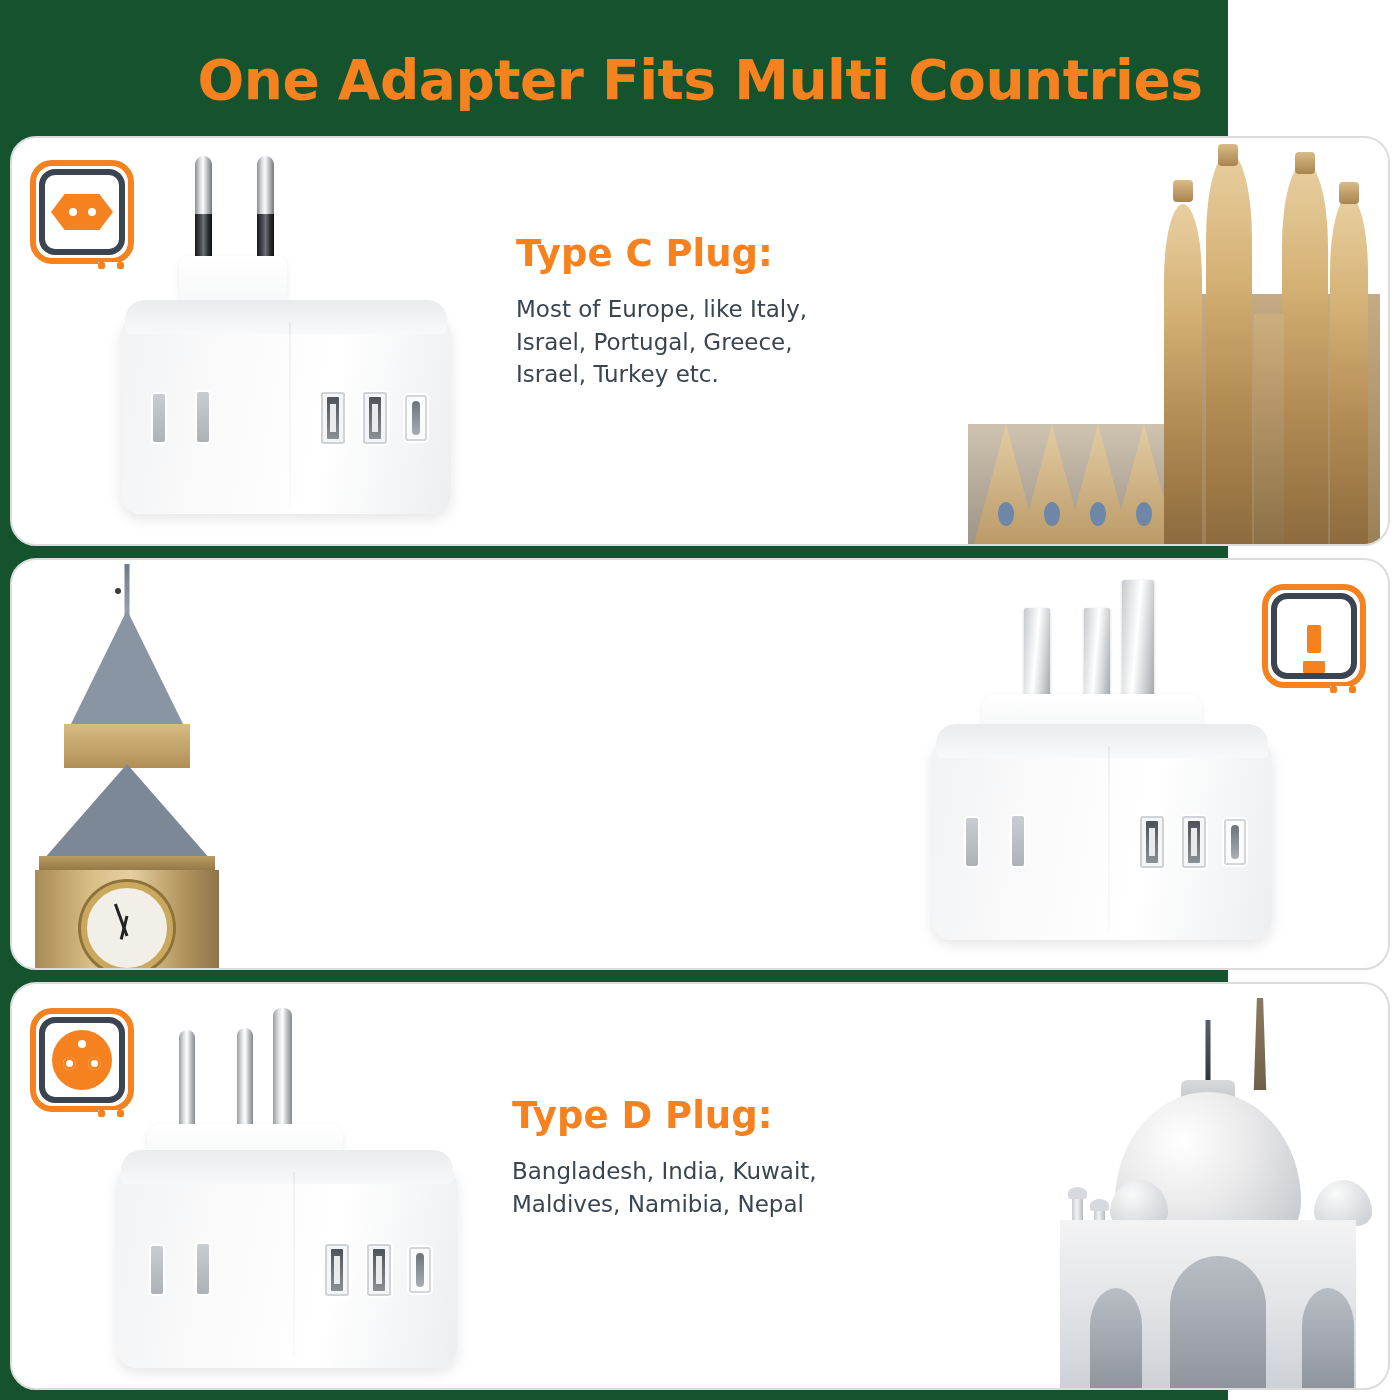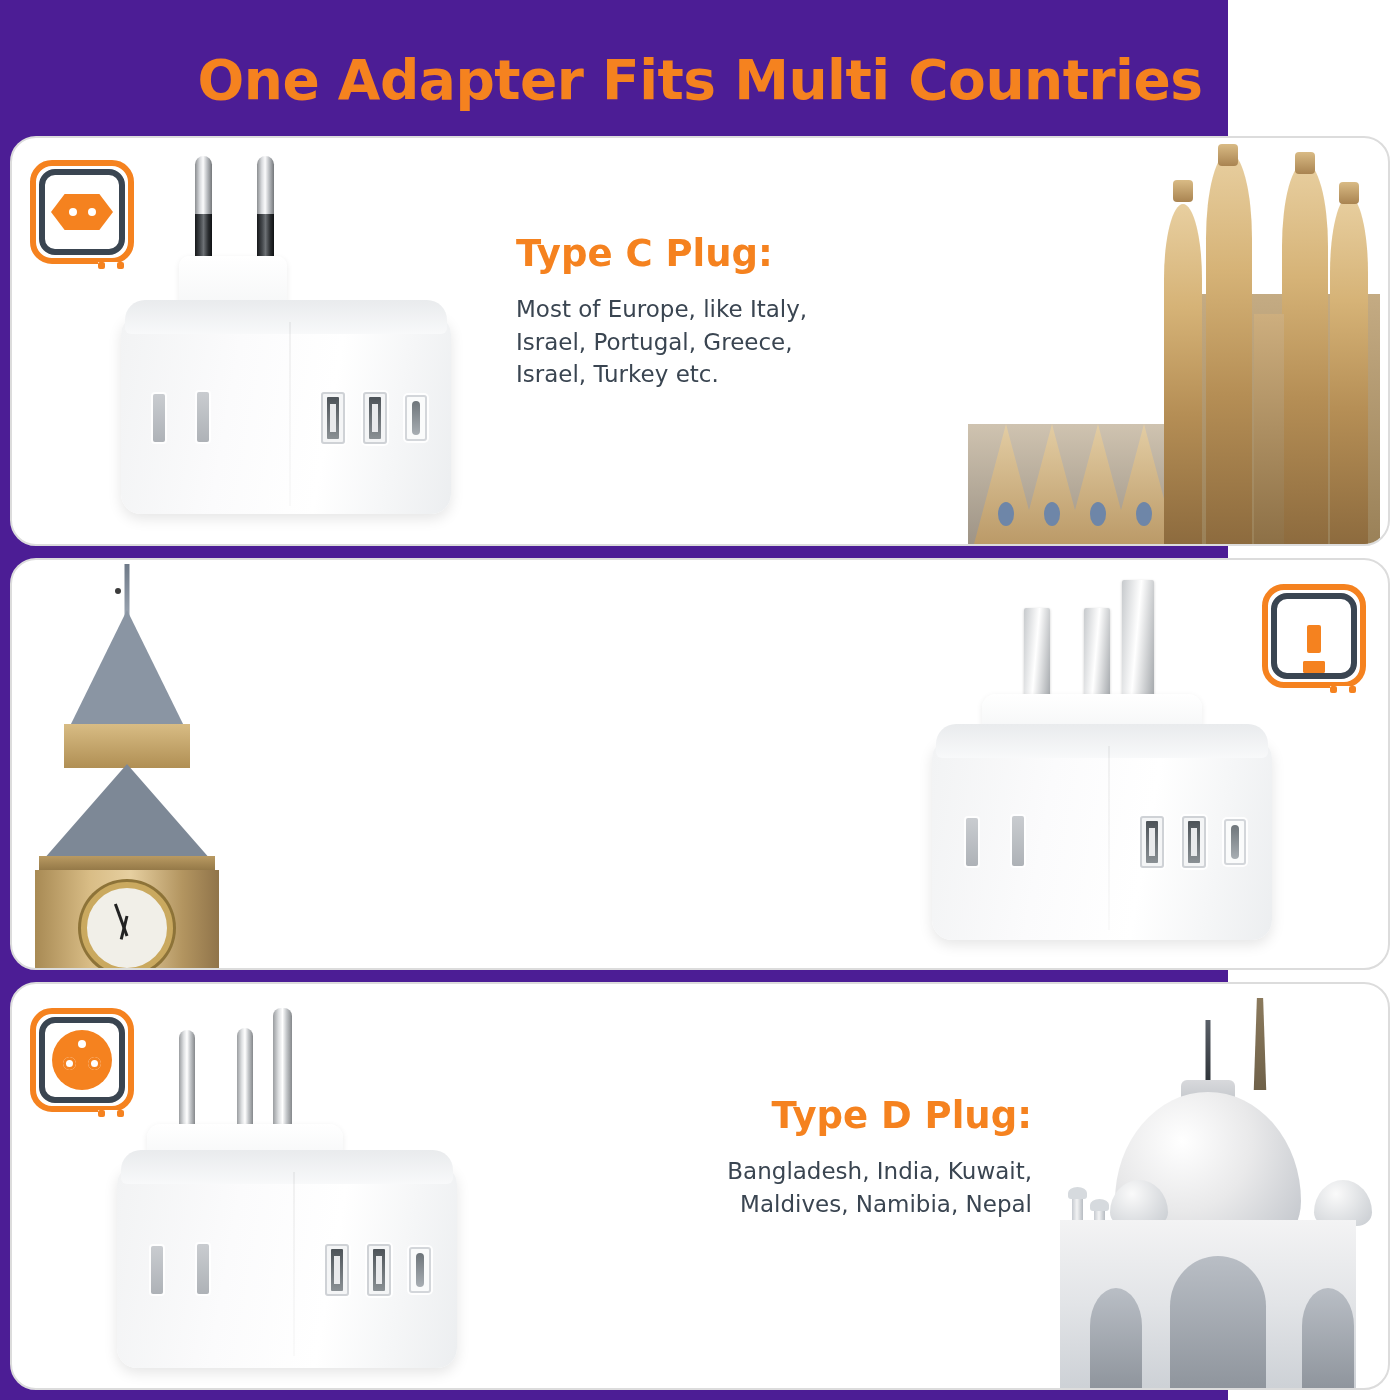--- a/index.html
+++ b/index.html
@@ -1,36 +1,36 @@
 <!DOCTYPE html>
 <html><head>
 <meta charset="utf-8">
 <style>
   * { margin:0; padding:0; box-sizing:border-box; }
   html,body{ width:1400px; height:1400px; background:#ffffff;
     font-family:"DejaVu Sans","Liberation Sans",sans-serif; overflow:hidden; }
 
-  .page{ position:relative; width:1228px; height:1400px; background:#4c1d95; }
+  .page{ position:relative; width:1228px; height:1400px; background:#14532d; }
 
   
   .title{
     position:absolute; left:0; top:48px; width:1400px; text-align:center;
     font-size:55px; font-weight:bold; color:#F5821F; letter-spacing:-0.5px;
     white-space:nowrap;
   }
 
   
   .card{
     position:absolute; left:10px; width:1380px;
     border:2px solid #dcdcdc; border-radius:26px; background:#fff;
     overflow:hidden;
   }
   #card-c{ top:136px;  height:410px; }
   #card-g{ top:558px;  height:412px; }
-  #card-d{ top:982px;  height:408px;text-align:right; }
+  #card-d{ top:982px;  height:408px; }
 
   
   .socket-badge{ position:absolute; width:104px; height:104px; }
   .sb-outer{
     position:absolute; inset:0; border:6px solid #F5821F; border-radius:22px;
   }
   .sb-inner{
     position:absolute; left:9px; top:9px; right:9px; bottom:9px;
     border:6px solid #3A4551; border-radius:16px; background:#fff;
   }

